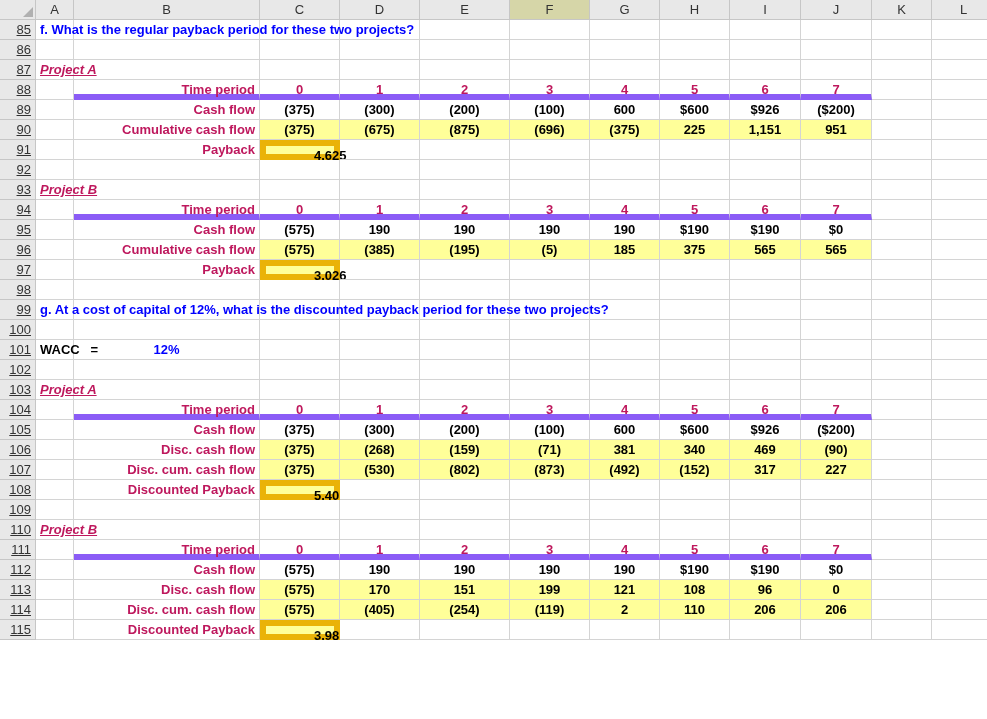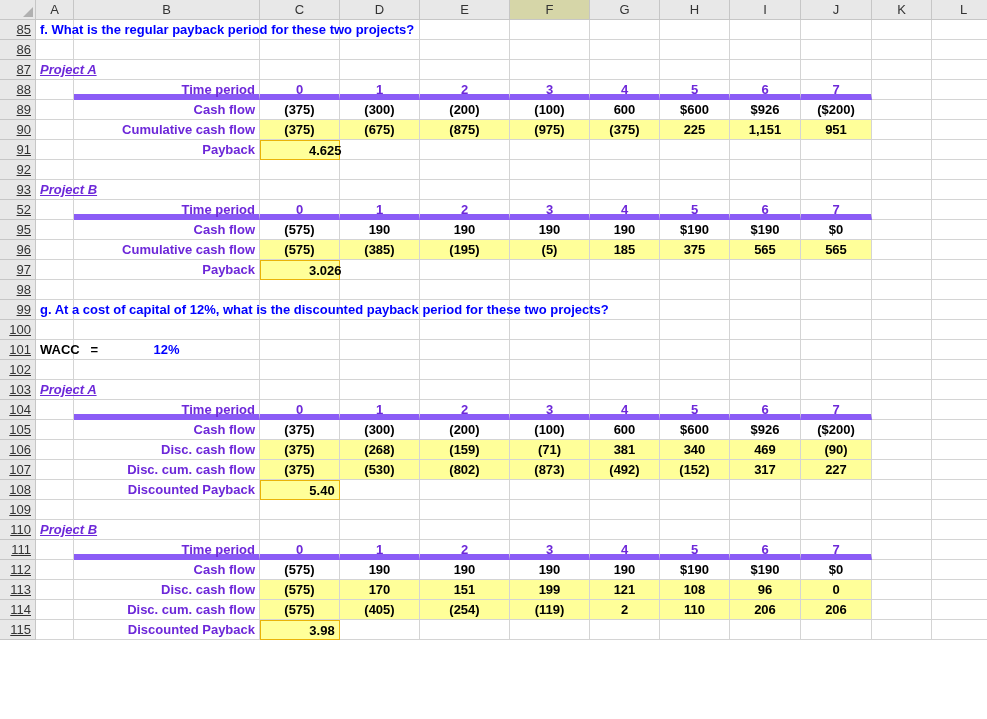--- a/index.html
+++ b/index.html
@@ -53,26 +53,26 @@
     line-height: 20px;
     padding: 0 4px;
     box-sizing: border-box;
     overflow: visible;
     white-space: nowrap;
   }
   .b { font-weight: bold; }
   .i { font-style: italic; }
   .u { text-decoration: underline; }
   .blue { color: #0000ff; }
-  .purple { color: #6d28d9; }
+  .purple { color: #be185d; }
   .center { text-align: center; }
   .right { text-align: right; }
   .yellow { background: #ffff99; }
   .bb { border-bottom: 6px solid #8b5cf6; }
-  .box { border: 1px solid #eab308; padding-left: 48px; }
+  .box { border: 6px solid #eab308; padding-left: 48px; }
   .span {
     position: relative;
     z-index: 1;
   }
 </style>
 </head>
 <body>
 
 <div class="sheet">
 
@@ -159,21 +159,21 @@
   <div class="cell b center">($200)</div>
   <div class="cell"></div>
     <div class="cell"></div>
 
   <div class="hdr rowhdr">90</div>
   <div class="cell"></div>
   <div class="cell b purple right">Cumulative cash flow</div>
   <div class="cell b center yellow">(375)</div>
   <div class="cell b center yellow">(675)</div>
   <div class="cell b center yellow">(875)</div>
-  <div class="cell b center yellow">(975)</div>
+  <div class="cell b center yellow">(696)</div>
   <div class="cell b center yellow">(375)</div>
   <div class="cell b center yellow">225</div>
   <div class="cell b center yellow">1,151</div>
   <div class="cell b center yellow">951</div>
   <div class="cell"></div>
     <div class="cell"></div>
 
   <div class="hdr rowhdr">91</div>
   <div class="cell"></div>
   <div class="cell b purple right">Payback</div>
@@ -209,21 +209,21 @@
     <div class="cell"></div>
     <div class="cell"></div>
     <div class="cell"></div>
     <div class="cell"></div>
     <div class="cell"></div>
     <div class="cell"></div>
     <div class="cell"></div>
     <div class="cell"></div>
     <div class="cell"></div>
 
-  <div class="hdr rowhdr">52</div>
+  <div class="hdr rowhdr">94</div>
   <div class="cell"></div>
   <div class="cell b purple right bb">Time period</div>
   <div class="cell b purple center bb">0</div>
   <div class="cell b purple center bb">1</div>
   <div class="cell b purple center bb">2</div>
   <div class="cell b purple center bb">3</div>
   <div class="cell b purple center bb">4</div>
   <div class="cell b purple center bb">5</div>
   <div class="cell b purple center bb">6</div>
   <div class="cell b purple center bb">7</div>

